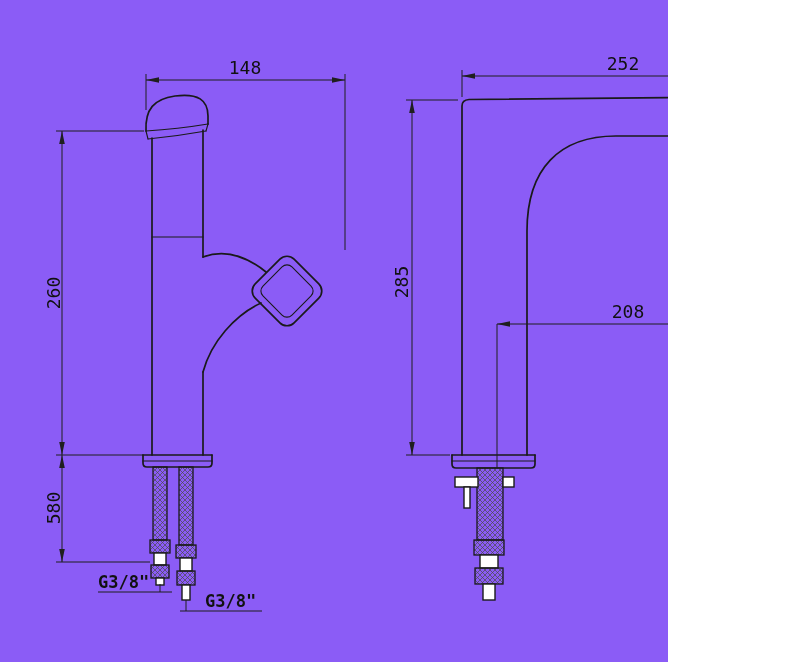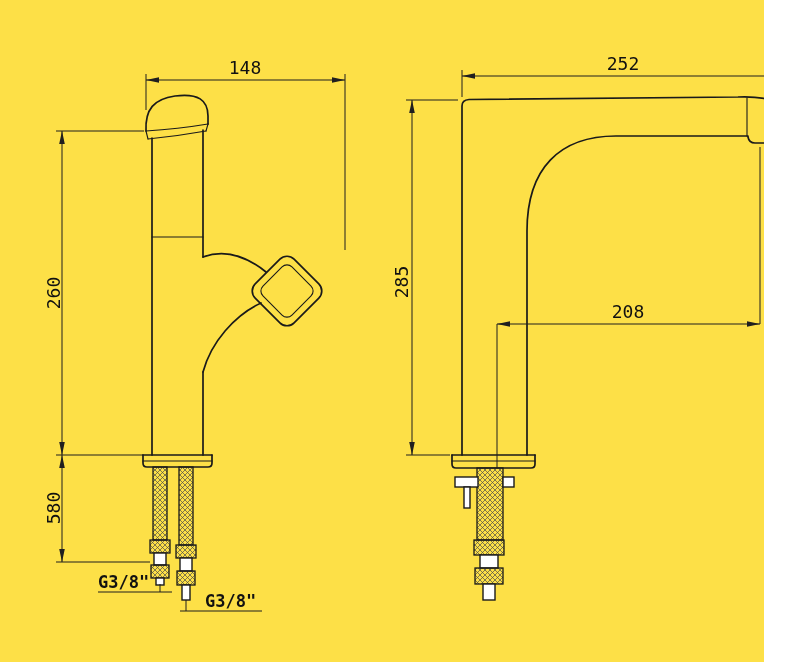--- a/index.html
+++ b/index.html
@@ -1,16 +1,16 @@
 <!DOCTYPE html>
 <html><head>
 <meta charset="utf-8">
 <style>
   html,body{margin:0;padding:0;background:#ffffff;}
-  .sheet{position:relative;width:764px;height:662px;background:#fde047;overflow:hidden;}
+  .sheet{position:relative;width:668px;height:662px;background:#8b5cf6;overflow:hidden;}
   svg{position:absolute;left:0;top:0;}
   .ln{fill:none;stroke:#1a1a1a;stroke-width:1.7;stroke-linecap:round;stroke-linejoin:round;}
   .lt{fill:none;stroke:#1a1a1a;stroke-width:1.1;stroke-linecap:round;stroke-linejoin:round;}
   .dm{fill:none;stroke:#1f1f1f;stroke-width:1;stroke-linecap:butt;}
   .hx{stroke:#1a1a1a;stroke-width:1.3;}
   .wh{fill:#ffffff;stroke:#1a1a1a;stroke-width:1.4;}
   .dimtxt{font-family:"DejaVu Sans Mono","Liberation Mono",monospace;font-size:18px;fill:#111111;}
   .lbl{font-family:"DejaVu Sans Mono","Liberation Mono",monospace;font-size:17px;font-weight:600;fill:#111111;}
 </style>
 </head>

